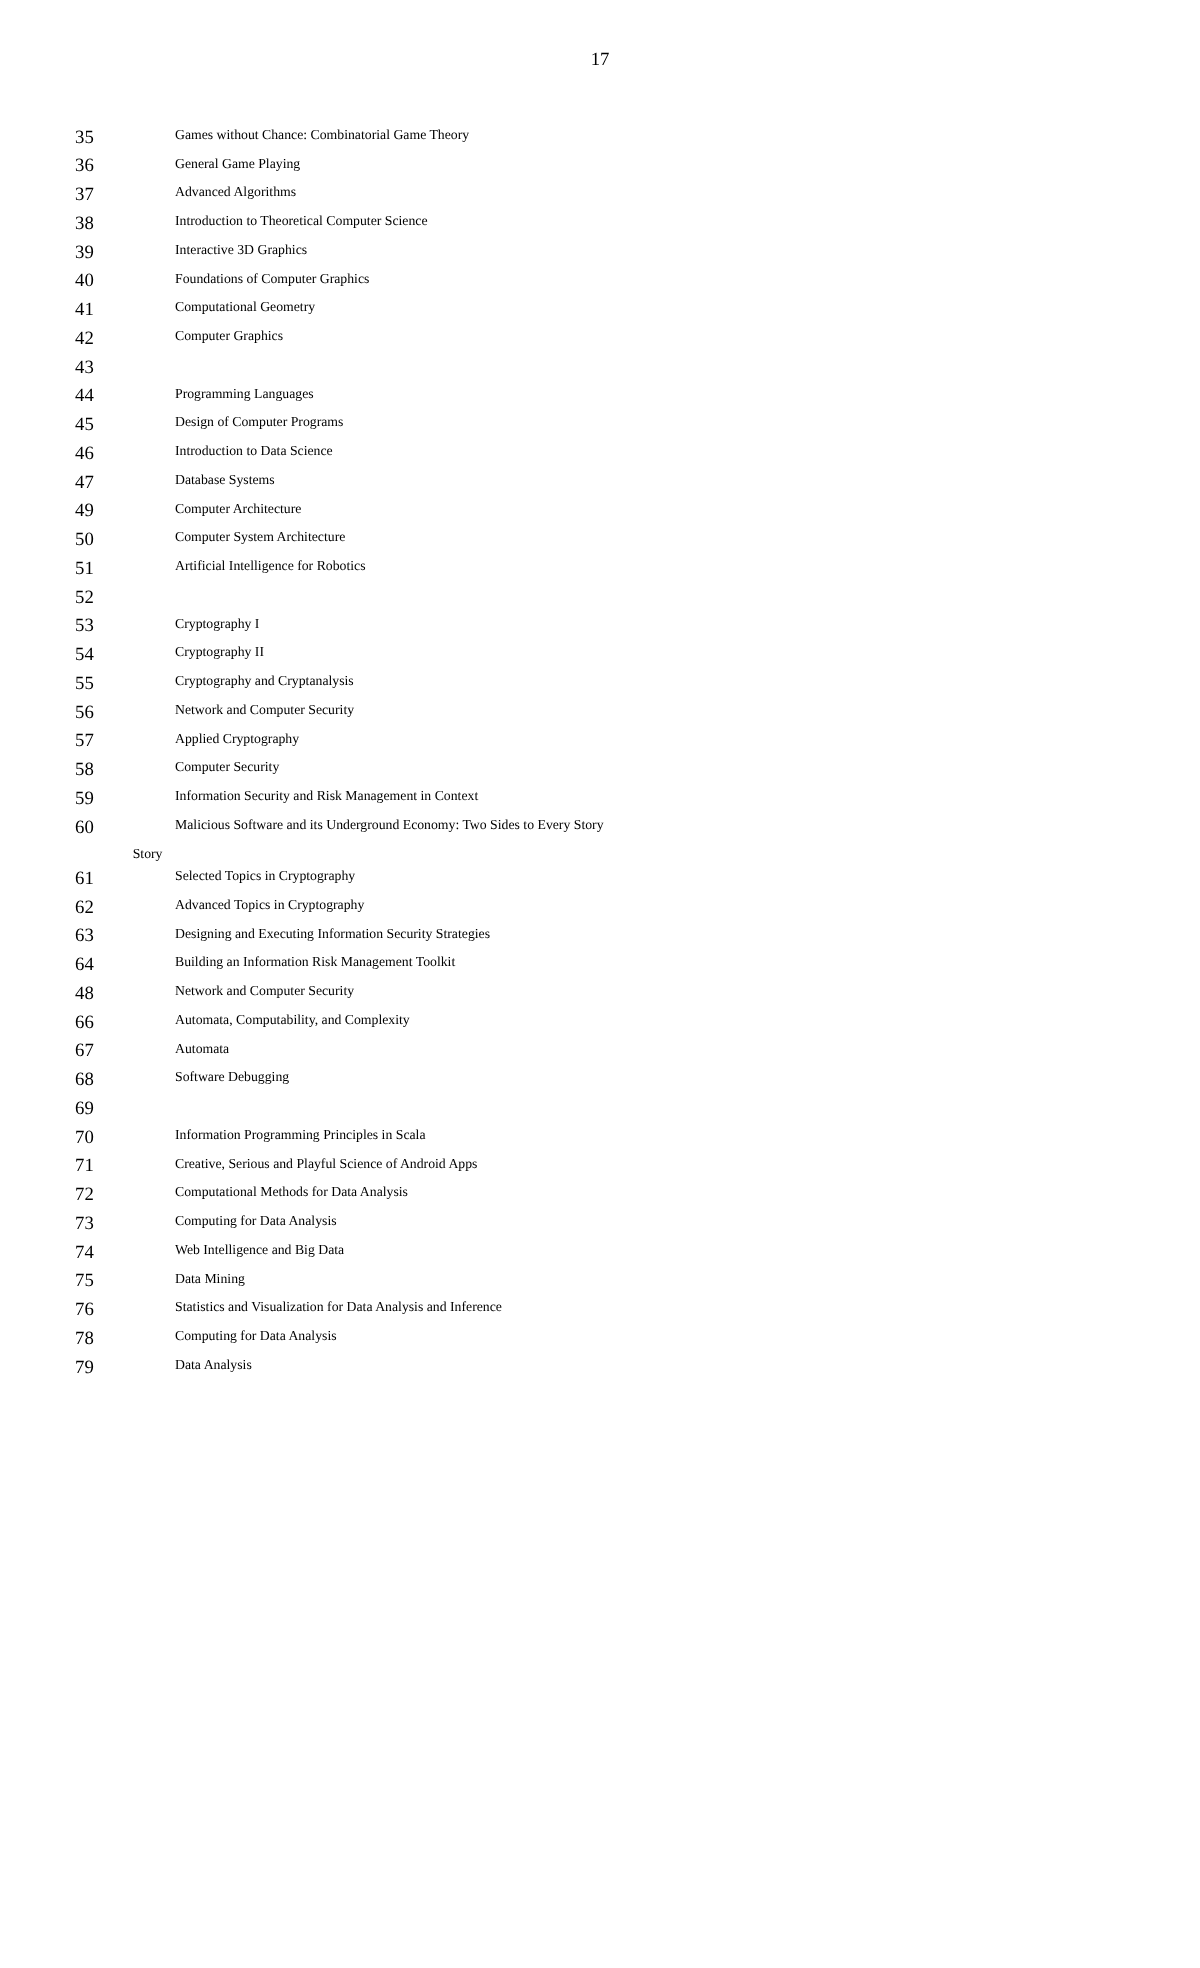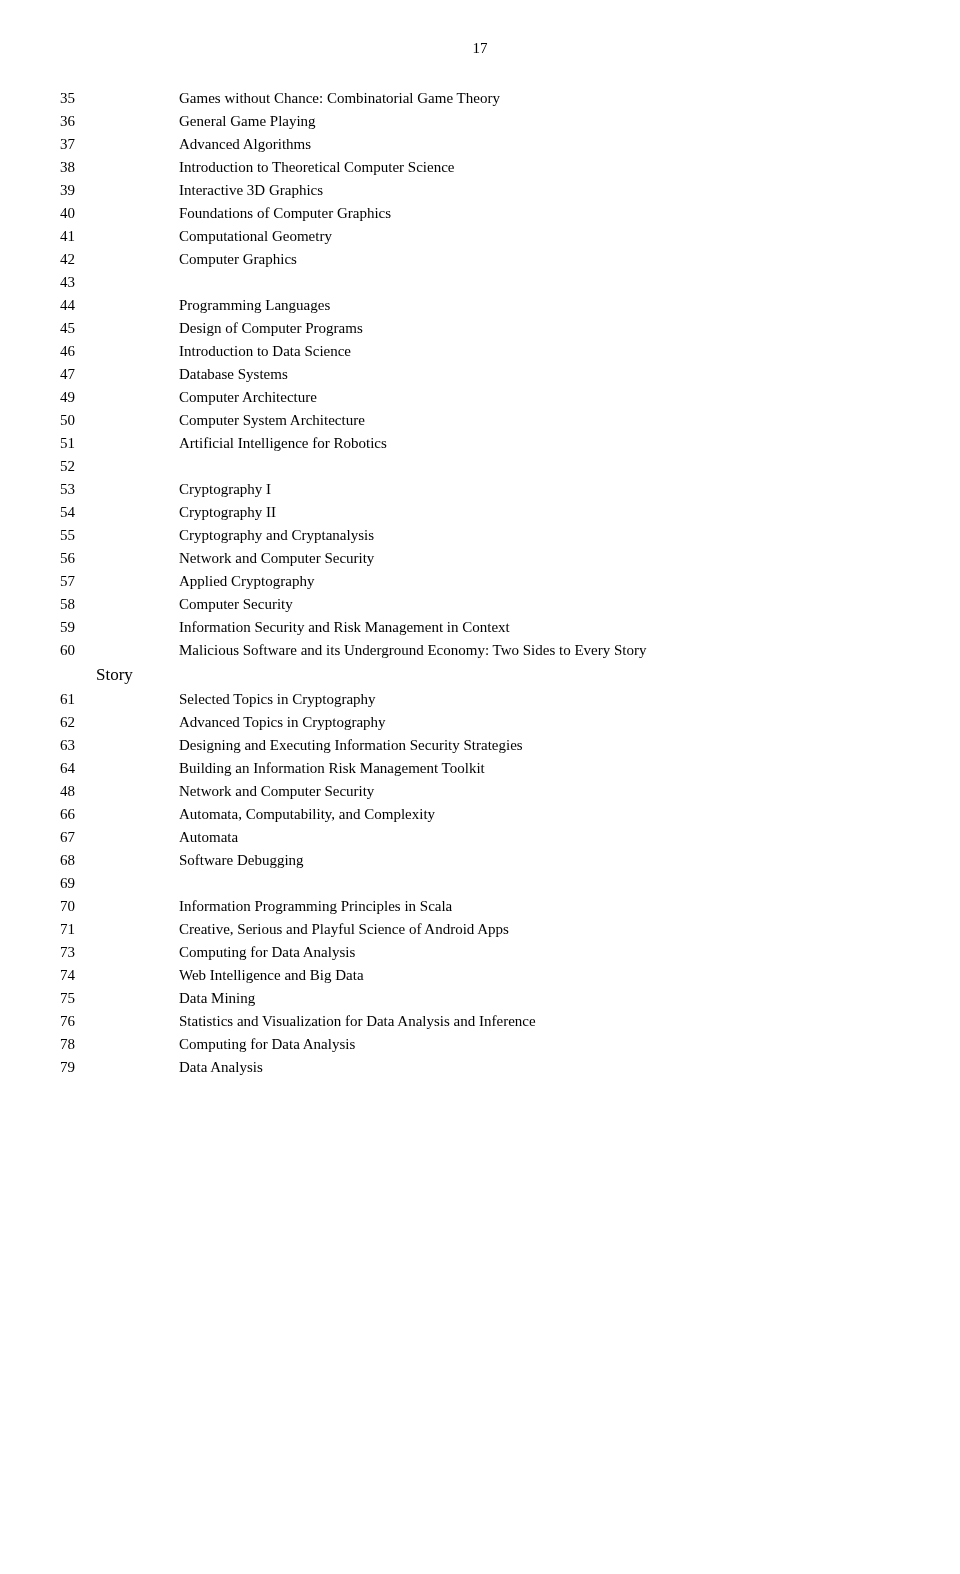--- a/index.html
+++ b/index.html
@@ -13,56 +13,54 @@
       font-family: 'Times New Roman', Times, serif;
       font-size: 15px;
       color: #000000;
       width: 960px;
       min-height: 1574px;
       padding: 40px 60px;
     }
 
     .page-number {
       text-align: center;
-      margin-bottom: 30px;
+      margin-bottom: 42px;
       font-size: 15px;
     }
 
     .content-table {
       width: 100%;
     }
 
     .table-row {
       display: flex;
       flex-direction: row;
       padding: 3px 0;
       align-items: flex-start;
-      gap: 39px;
     }
 
     .row-number {
       min-width: 80px;
       text-align: left;
       font-size: 15px;
       padding-right: 10px;
       flex-shrink: 0;
     }
 
     .row-title {
-      font-size: 15px;
+      font-size: 11px;
       flex: 1;
     }
 
     .story-label {
       min-width: 80px;
-      text-align: left;
-      font-size: 17px;
+      text-align: right;
+      font-size: 11px;
       padding-right: 10px;
       flex-shrink: 0;
-      margin-left: 36px;
     }
   </style>
 </head>
 <body>
 
 <div class="page-number">
   <span>17</span>
 </div>
 
 <div class="content-table" id="content-table">
@@ -205,20 +203,24 @@
       </div>
     <div class="table-row">
         <span class="row-number">70</span>
         <span class="row-title">Information Programming Principles in Scala</span>
       </div>
     <div class="table-row">
         <span class="row-number">71</span>
         <span class="row-title">Creative, Serious and Playful Science of Android Apps</span>
       </div>
     <div class="table-row">
+        <span class="row-number">72</span>
+        <span class="row-title">Computational Methods for Data Analysis</span>
+      </div>
+    <div class="table-row">
         <span class="row-number">73</span>
         <span class="row-title">Computing for Data Analysis</span>
       </div>
     <div class="table-row">
         <span class="row-number">74</span>
         <span class="row-title">Web Intelligence and Big Data</span>
       </div>
     <div class="table-row">
         <span class="row-number">75</span>
         <span class="row-title">Data Mining</span>

